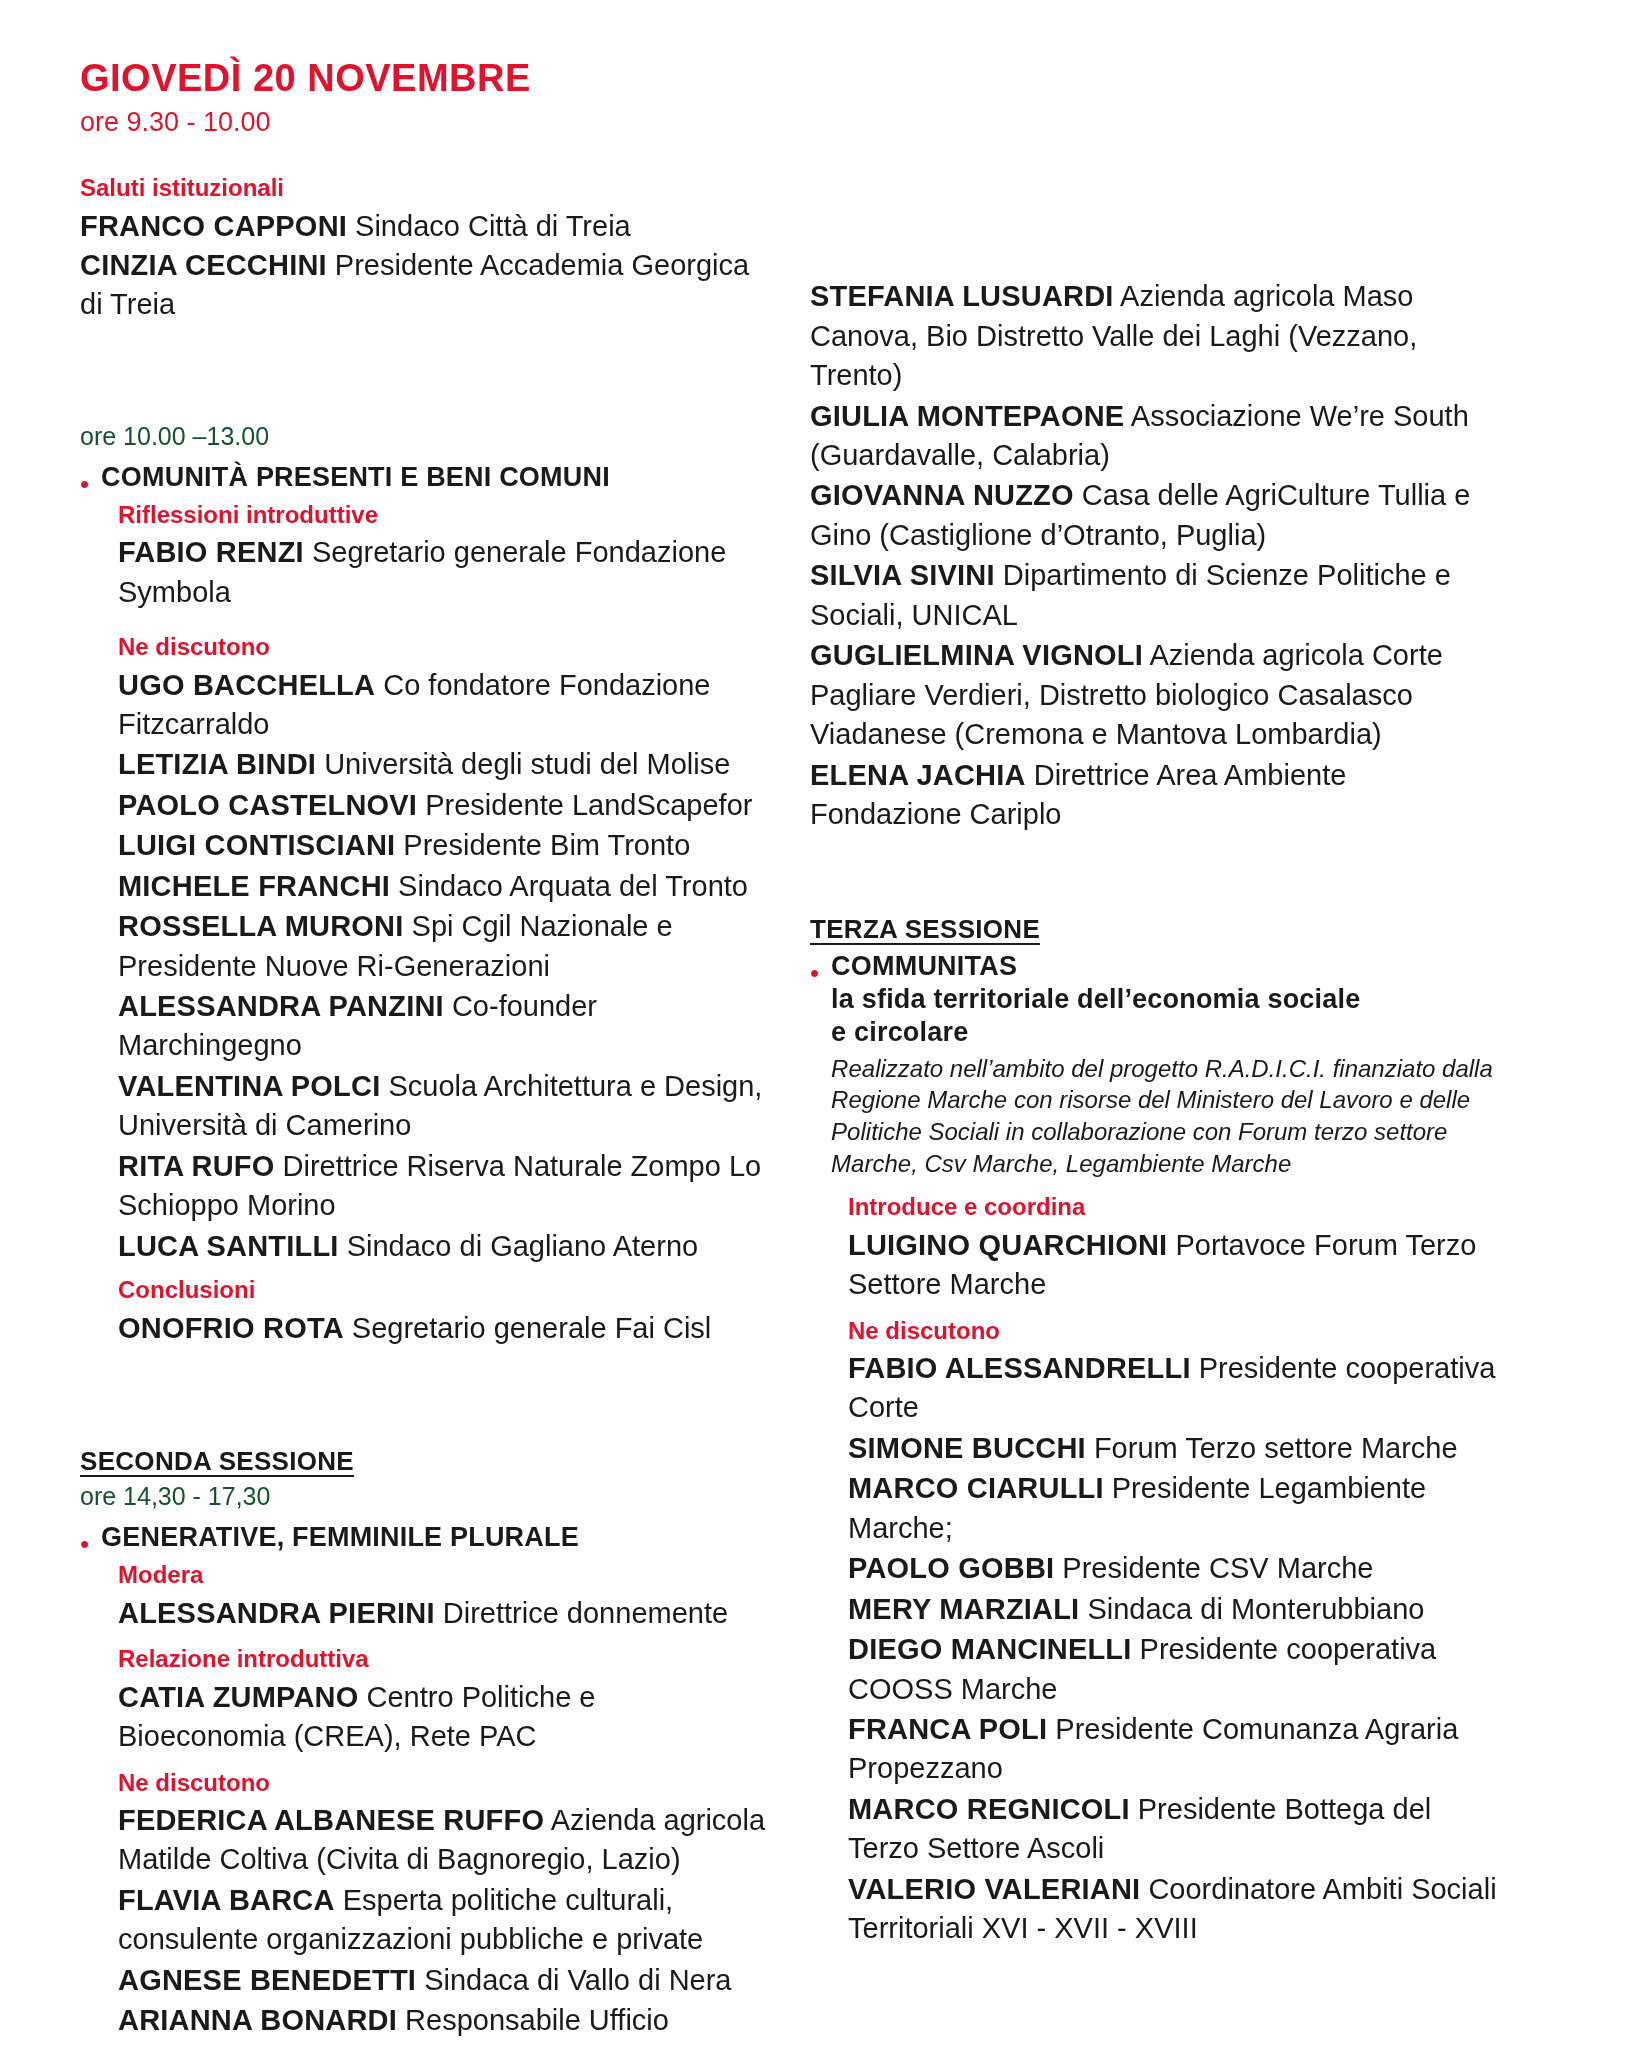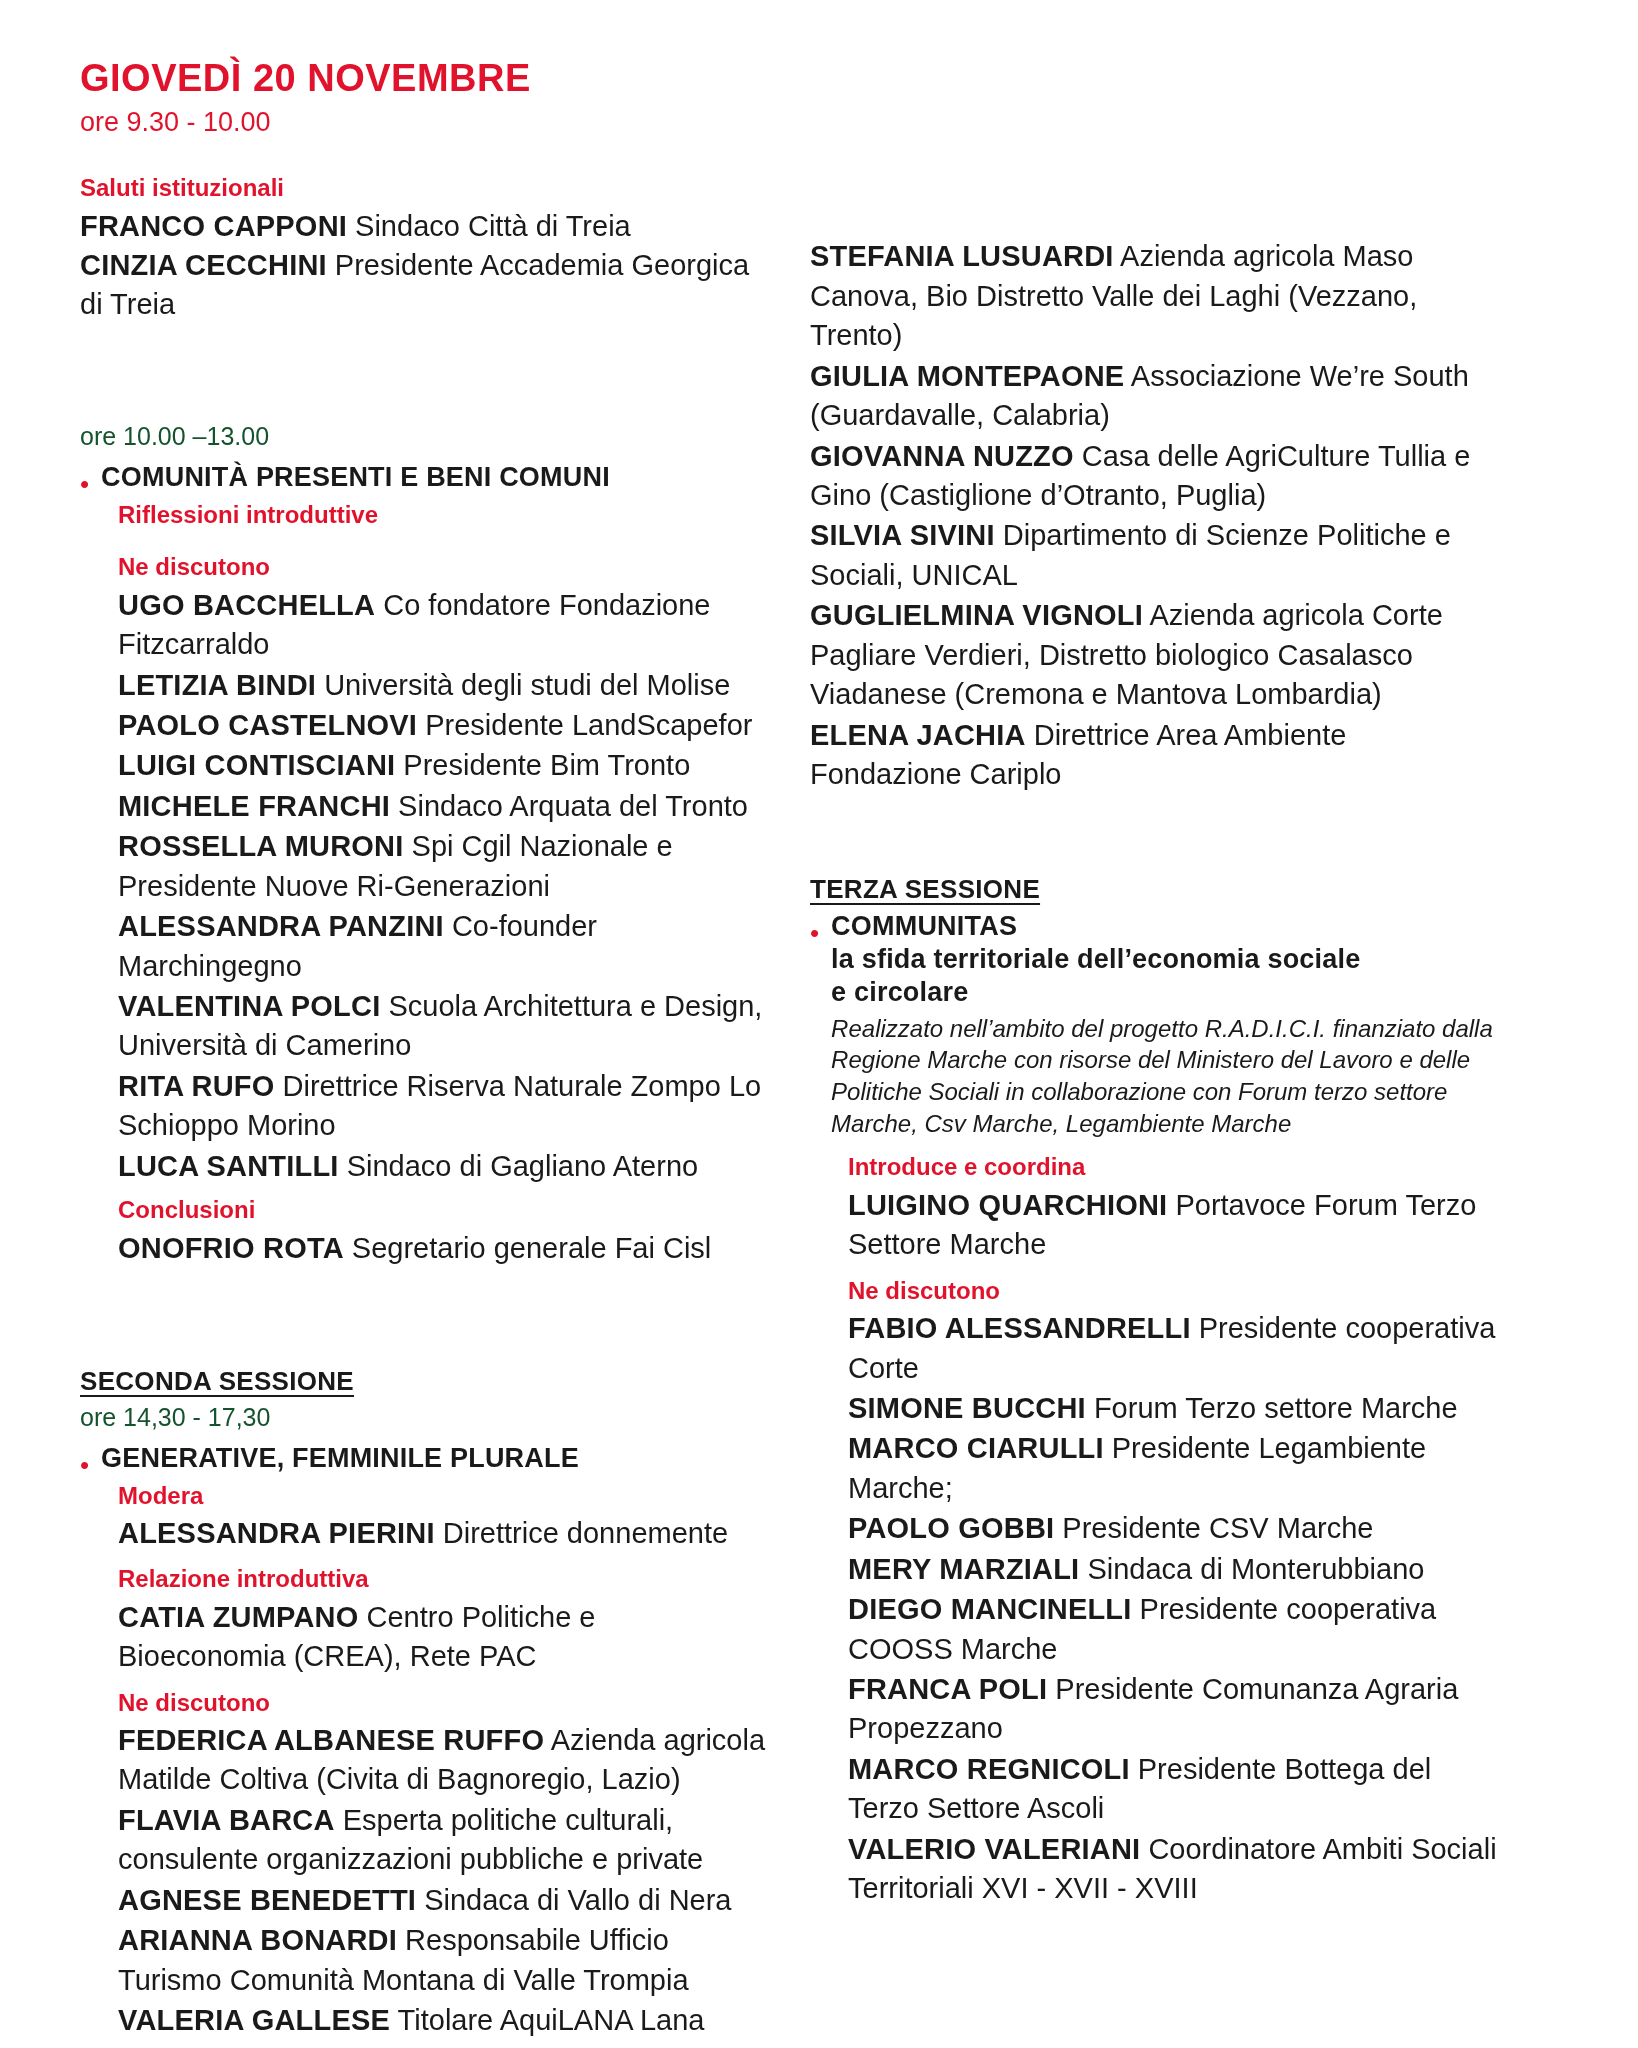--- a/index.html
+++ b/index.html
@@ -150,20 +150,23 @@
       <div class="spacer-xl"></div>
 
       <div class="session-time">ore 10.00 –13.00</div>
       <div class="bullet-row">
         <span class="bullet">•</span>
         <div class="session-title">COMUNITÀ PRESENTI E BENI COMUNI</div>
       </div>
 
       <div class="indent-left">
         <div class="red-label">Riflessioni introduttive</div>
+        <div class="person">
+          <span class="name">FABIO RENZI</span><span class="role"> Segretario generale Fondazione Symbola</span>
+        </div>
 
         <div class="spacer-sm"></div>
 
         <div class="red-label">Ne discutono</div>
         <div class="person">
           <span class="name">UGO BACCHELLA</span><span class="role"> Co fondatore Fondazione Fitzcarraldo</span>
         </div>
         <div class="person">
           <span class="name">LETIZIA BINDI</span><span class="role"> Università degli studi del Molise</span>
         </div>

